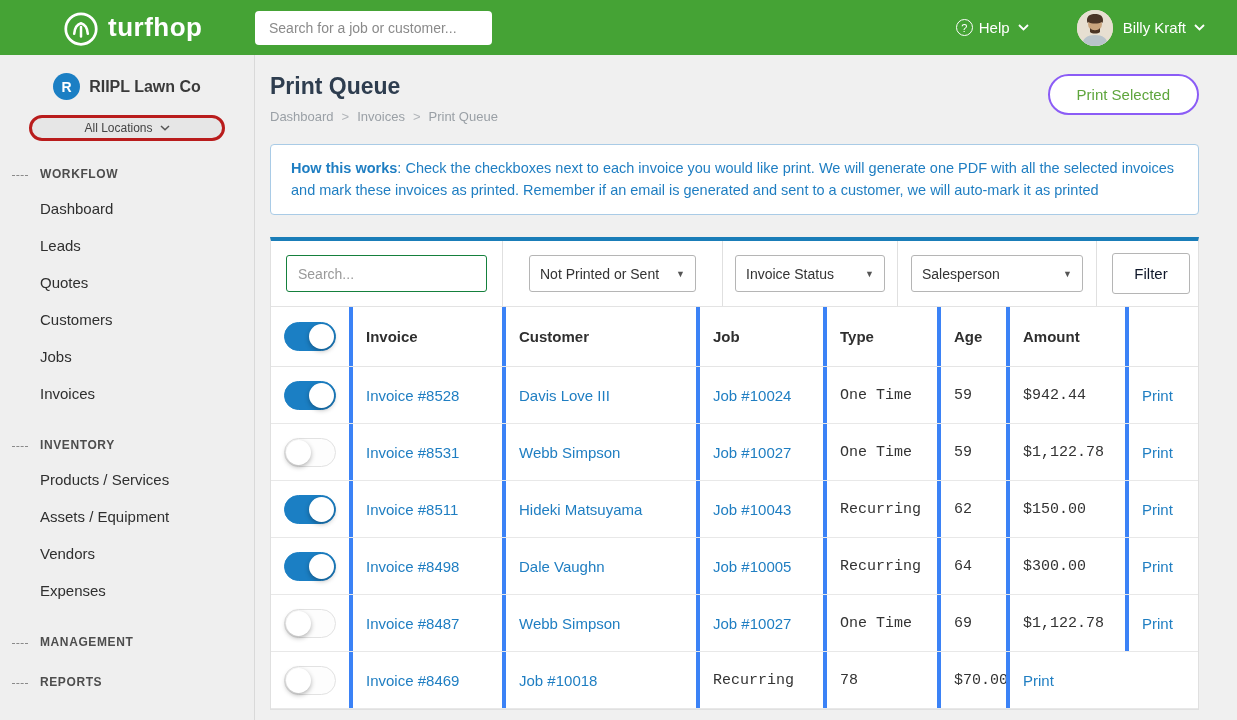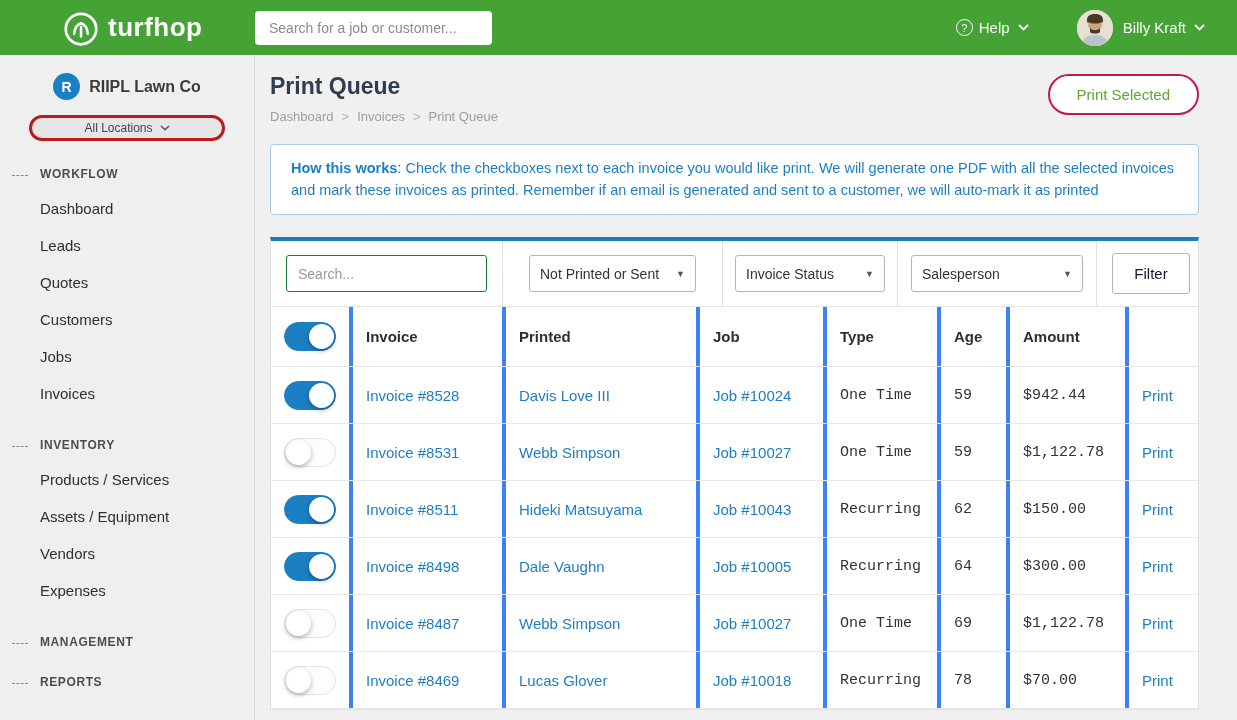--- a/index.html
+++ b/index.html
@@ -45,21 +45,21 @@
                                border-top:1px dashed #8a8a8a; }
   .nav-item { padding:10px 0 10px 40px; font-size:15px; color:#2f2f2f; cursor:pointer; }
 
   
   .main-header { position:relative; }
   .page-title { font-size:23px; font-weight:700; color:#2e3d4f; }
   .breadcrumb { margin-top:9px; font-size:13px; color:#9aa0a6; }
   .breadcrumb .crumb { color:#9aa0a6; cursor:pointer; }
   .breadcrumb .crumb:not(:last-child)::after { content:"\203A"; content:">"; margin:0 8px; color:#b0b4b8; }
   .print-selected-btn { position:absolute; right:0; top:1px; height:41px; padding:4px 27px; background:#fff;
-                        border:2px solid #be185d; border-radius:21px; color:#5ea53c; font-size:15px;
+                        border:2px solid #8b5cf6; border-radius:21px; color:#5ea53c; font-size:15px;
                         font-family:"Liberation Sans",sans-serif; cursor:pointer; }
 
   
   .info-box { margin-top:20px; background:#fff; border:1px solid #abcdе7; border:1px solid #a9cbe6;
               border-radius:4px; padding:12px 20px 13px; font-size:14.5px; line-height:22px; color:#1f7ec2; }
   .info-box b { font-weight:700; }
 
   
   .panel { margin-top:22px; background:#fff; border:1px solid #e0e0e0; border-top:4px solid #1a7db8; }
   .filter-row { display:flex; align-items:center; height:66px; border-bottom:1px solid #e3e3e3; }
@@ -228,21 +228,21 @@
         </div>
       </div>
 
       <div class="tgrid thead">
         <div class="tcell cell-toggle">
           <div class="toggle on">
               <div class="knob"></div>
             </div>
         </div>
         <div class="tcell">Invoice</div>
-        <div class="tcell">Printed</div>
+        <div class="tcell">Customer</div>
         <div class="tcell">Job</div>
         <div class="tcell">Type</div>
         <div class="tcell">Age</div>
         <div class="tcell">Amount</div>
         <div class="tcell"></div>
       </div>
 
       <div>
   <div class="tgrid trow">
     <div class="tcell cell-toggle">
@@ -362,23 +362,20 @@
   <div class="tgrid trow">
     <div class="tcell cell-toggle">
       <div class="toggle">
                 <div class="knob"></div>
               </div>
     </div>
     <div class="tcell">
               <a class="blue">Invoice #8469</a>
             </div>
     <div class="tcell">
-              <a class="blue">Lucas Glover</a>
-            </div>
-    <div class="tcell">
               <a class="blue">Job #10018</a>
             </div>
     <div class="tcell plain">Recurring</div>
     <div class="tcell plain">78</div>
     <div class="tcell plain">$70.00</div>
     <div class="tcell">
               <a class="blue">Print</a>
             </div>
   </div>
 </div>

